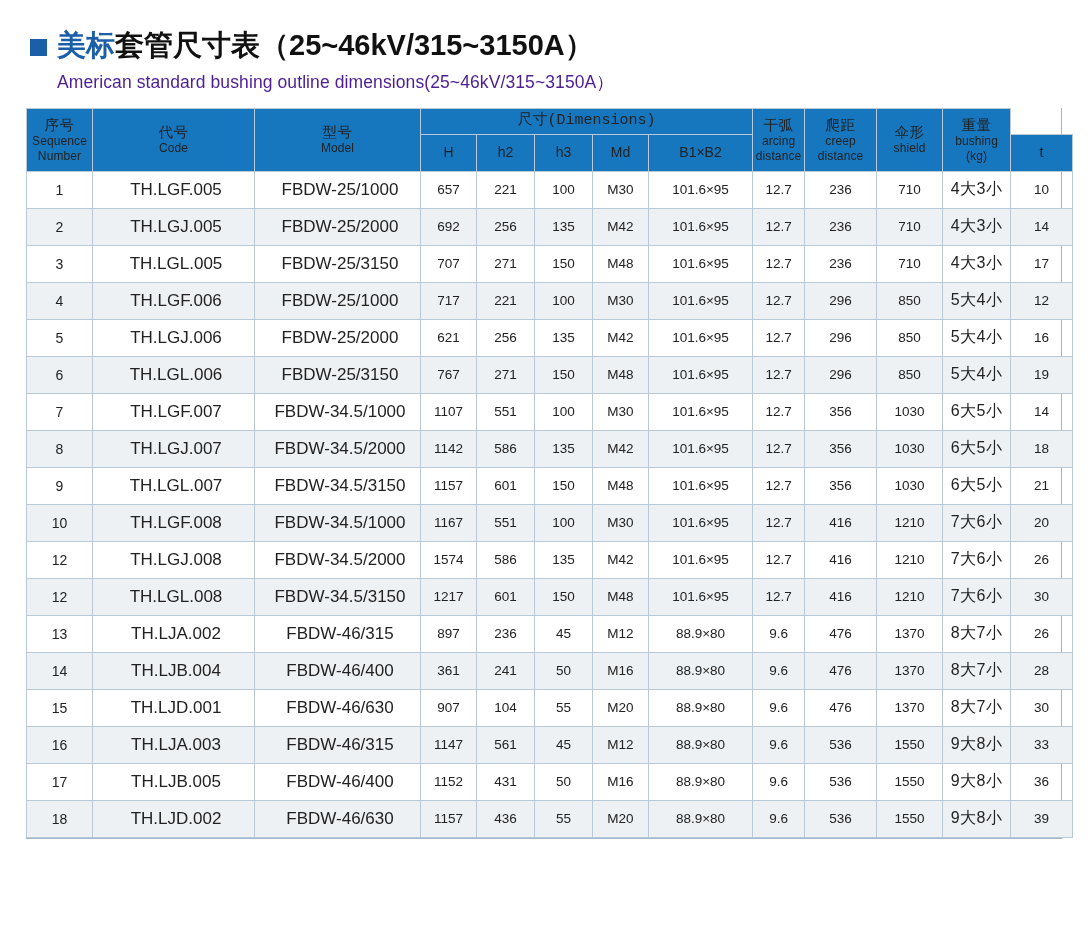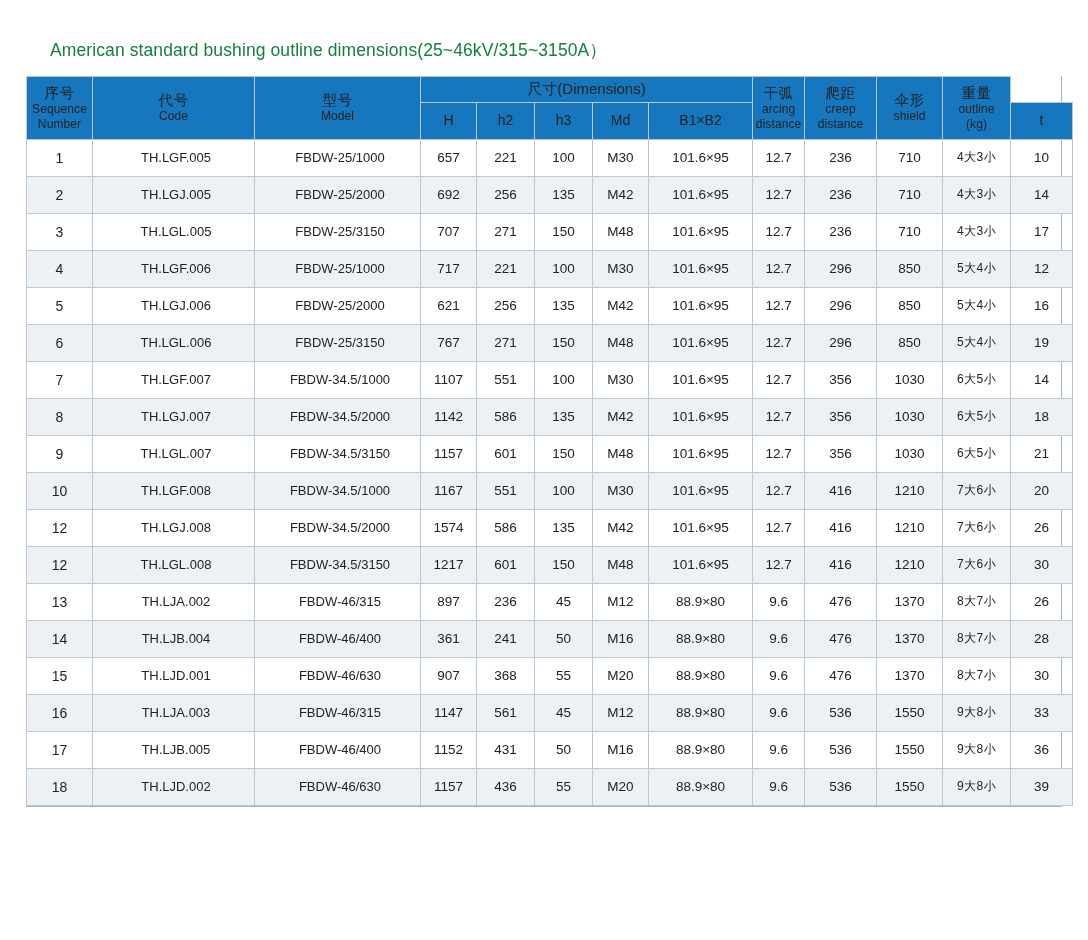--- a/index.html
+++ b/index.html
@@ -45,23 +45,23 @@
     white-space: nowrap;
   }
   .title-cn .blue {
     color: #1b5fa8;
   }
   .title-cn .black {
     color: #111111;
   }
   .title-en {
     margin-top: 8px;
-    margin-left: 24px;
+    margin-left: 31px;
     font-size: 17.5px;
-    color: #15803d;
+    color: #4c1d95;
     letter-spacing: 0.1px;
     white-space: nowrap;
   }
 
   
   .table-wrap {
     margin-top: 14px;
     border: 1px solid #9fb6cd;
     border-top: none;
     border-left: none;
@@ -91,51 +91,58 @@
     font-size: 14.5px;
     letter-spacing: 0.5px;
   }
   thead th .en {
     display: block;
     font-size: 12px;
     letter-spacing: 0.1px;
   }
   thead th.group-title {
     font-size: 15px;
+    font-family: Liberation Mono, monospace;
   }
   thead th.sub {
     font-size: 14px;
     height: 30px;
   }
   tbody td {
     height: 36px;
     padding: 0 2px;
     font-size: 14px;
   }
   tbody tr.alt td {
     background: #eef1f4;
   }
   tbody tr td:nth-child(2),
   tbody tr td:nth-child(3) {
-    font-size: 13px;
+    font-size: 17px;
     padding-left: 7px;
   }
   tbody td.seq {
     font-size: 14px;
   }
   tbody td.shield {
-    font-size: 12px;
+    font-size: 16px;
     letter-spacing: 0.5px;
   }
 </style>
 </head>
 <body>
 
 <div class="page">
 
+  <div class="title-row">
+    <span class="title-marker"></span>
+    <div class="title-cn">
+      <span class="blue">美标</span><span class="black">套管尺寸表（25~46kV/315~3150A）</span>
+    </div>
+  </div>
   <div class="title-en">American standard bushing outline dimensions(25~46kV/315~3150A）</div>
 
   <div class="table-wrap">
     <table class="dim">
       <colgroup>
         <col style="width:66px">
         <col style="width:162px">
         <col style="width:166px">
         <col style="width:56px">
         <col style="width:58px">
@@ -173,21 +180,21 @@
             <span class="cn">爬距</span>
             <span class="en">creep</span>
             <span class="en">distance</span>
           </th>
           <th rowspan="2">
             <span class="cn">伞形</span>
             <span class="en">shield</span>
           </th>
           <th rowspan="2">
             <span class="cn">重量</span>
-            <span class="en">outline</span>
+            <span class="en">bushing</span>
             <span class="en">(kg)</span>
           </th>
         </tr>
         <tr>
           <th class="sub">H</th>
           <th class="sub">h2</th>
           <th class="sub">h3</th>
           <th class="sub">Md</th>
           <th class="sub">B1×B2</th>
           <th class="sub">t</th>
@@ -402,21 +409,21 @@
             <td>476</td>
             <td>1370</td>
             <td class="shield">8大7小</td>
             <td>28</td>
           </tr>
           <tr>
             <td class="seq">15</td>
             <td>TH.LJD.001</td>
             <td>FBDW-46/630</td>
             <td>907</td>
-            <td>368</td>
+            <td>104</td>
             <td>55</td>
             <td>M20</td>
             <td>88.9×80</td>
             <td>9.6</td>
             <td>476</td>
             <td>1370</td>
             <td class="shield">8大7小</td>
             <td>30</td>
           </tr>
           <tr class="alt">

